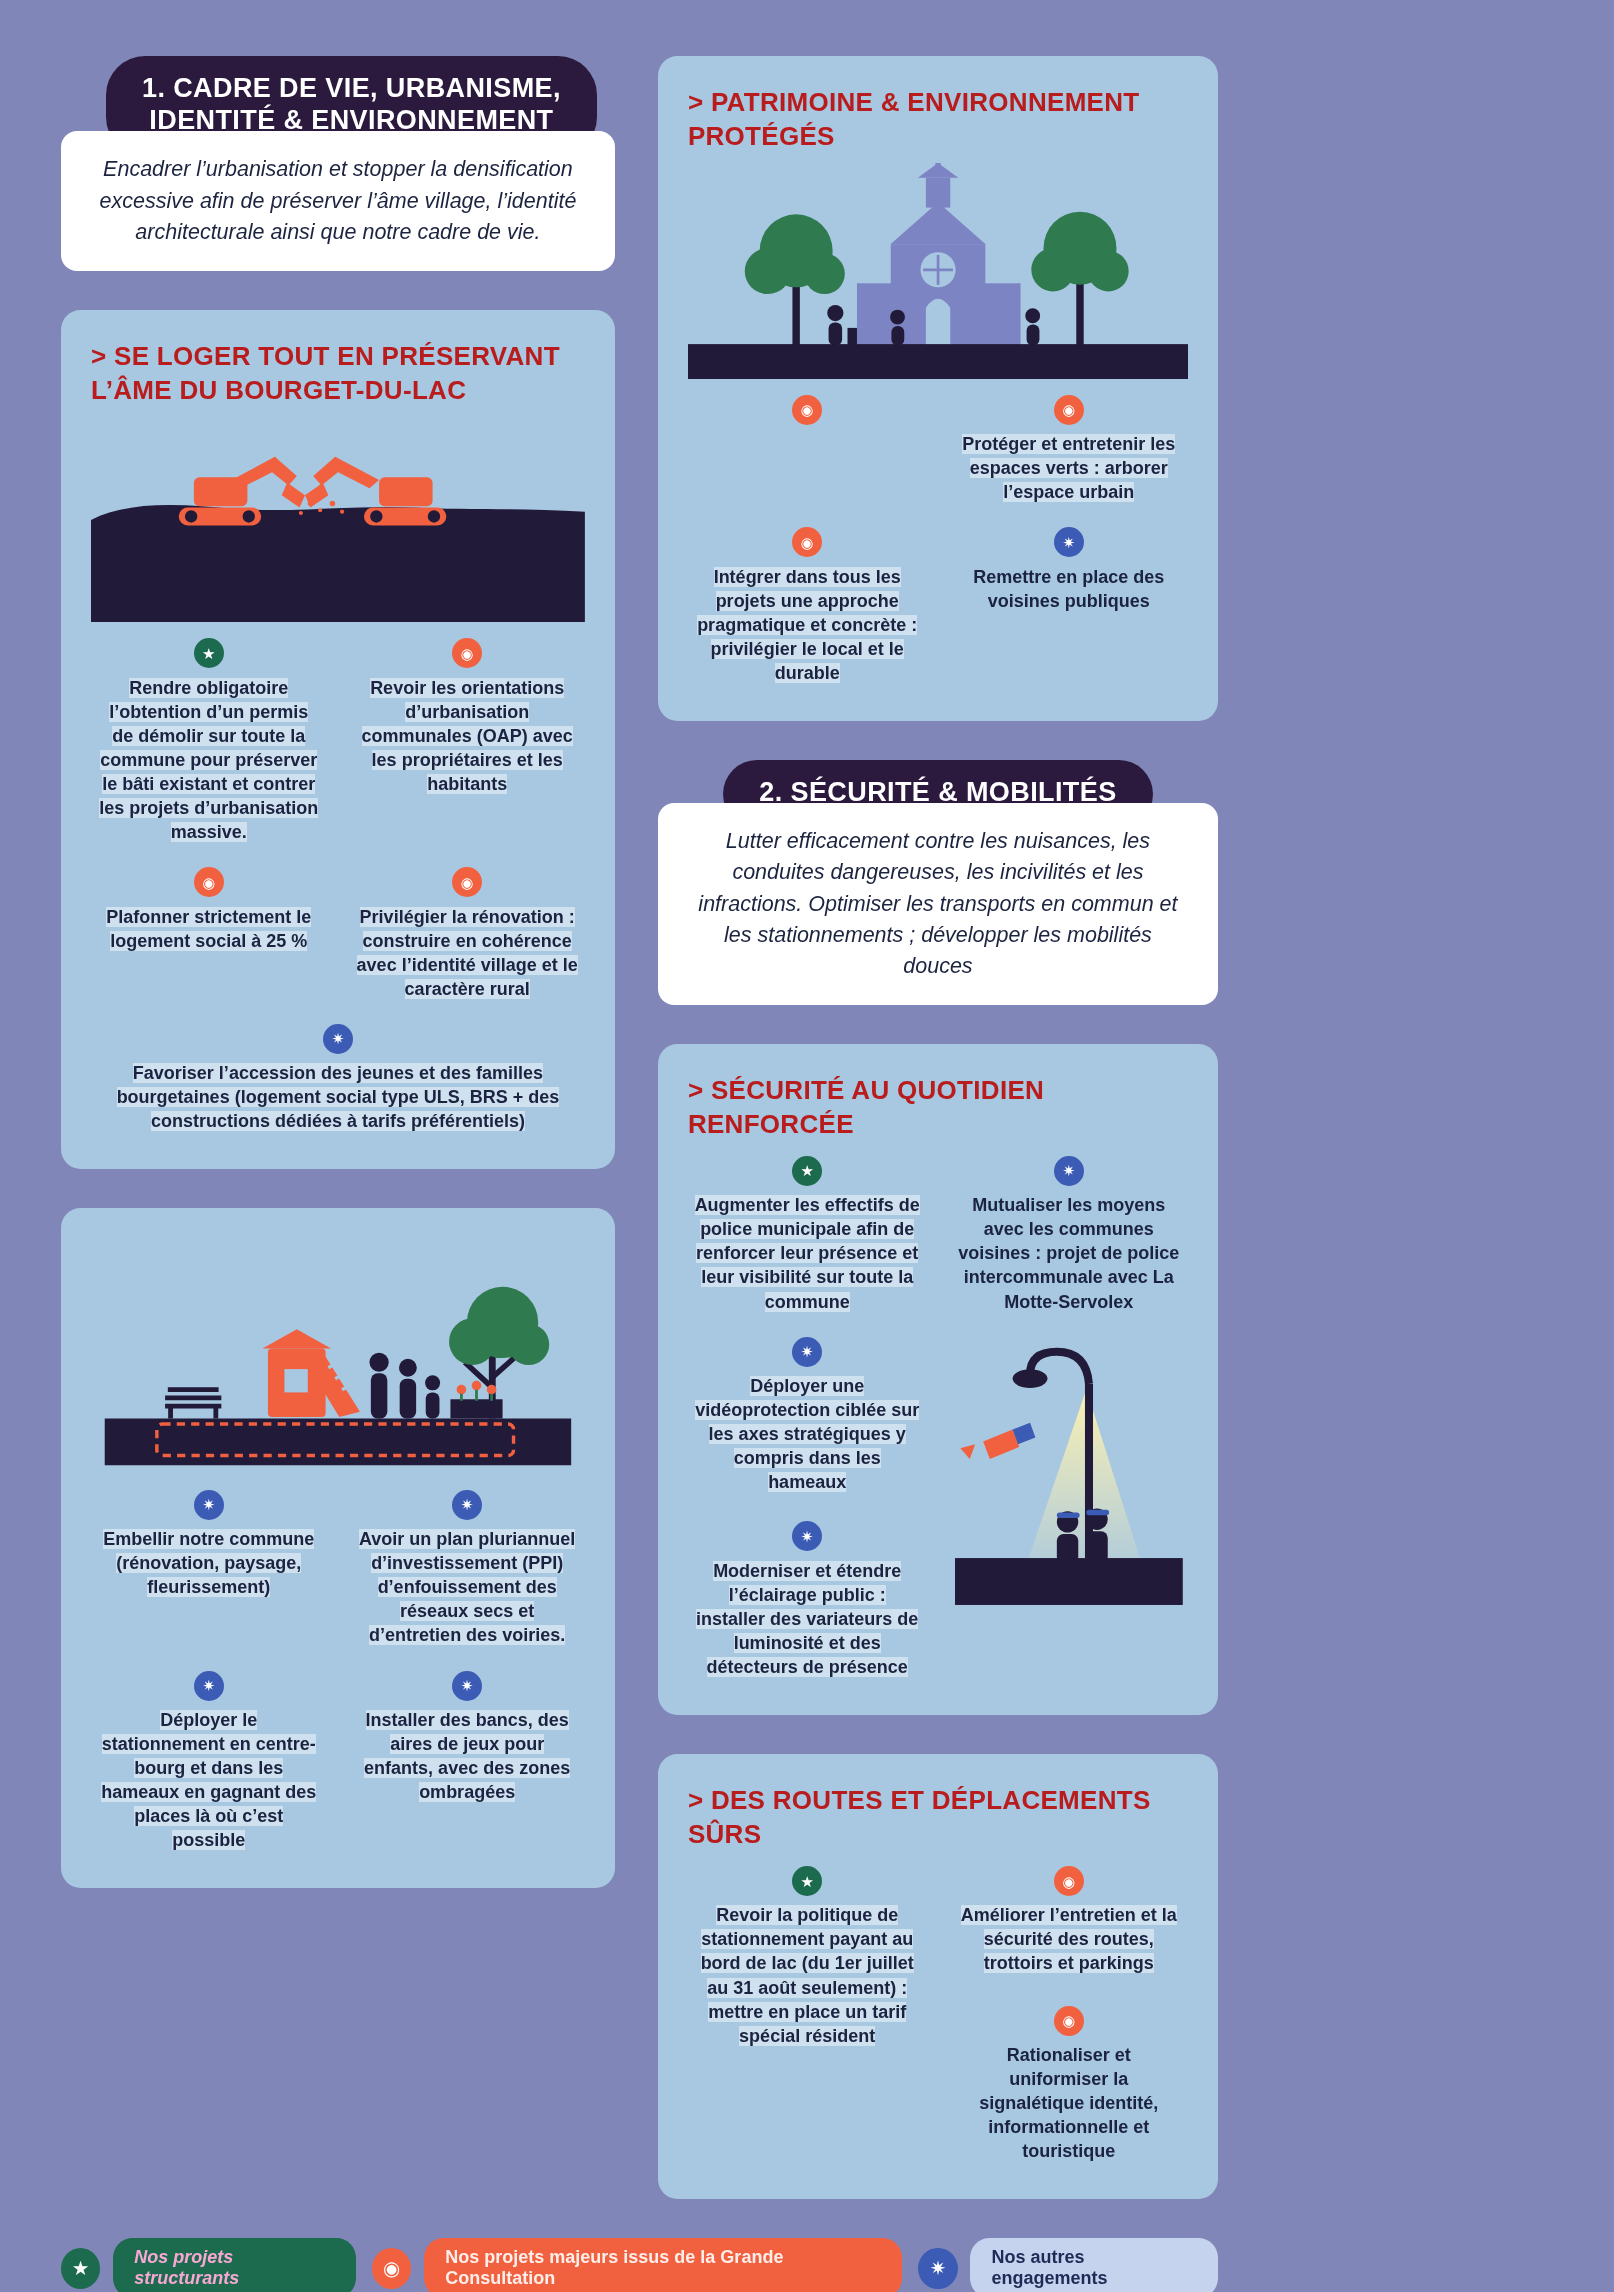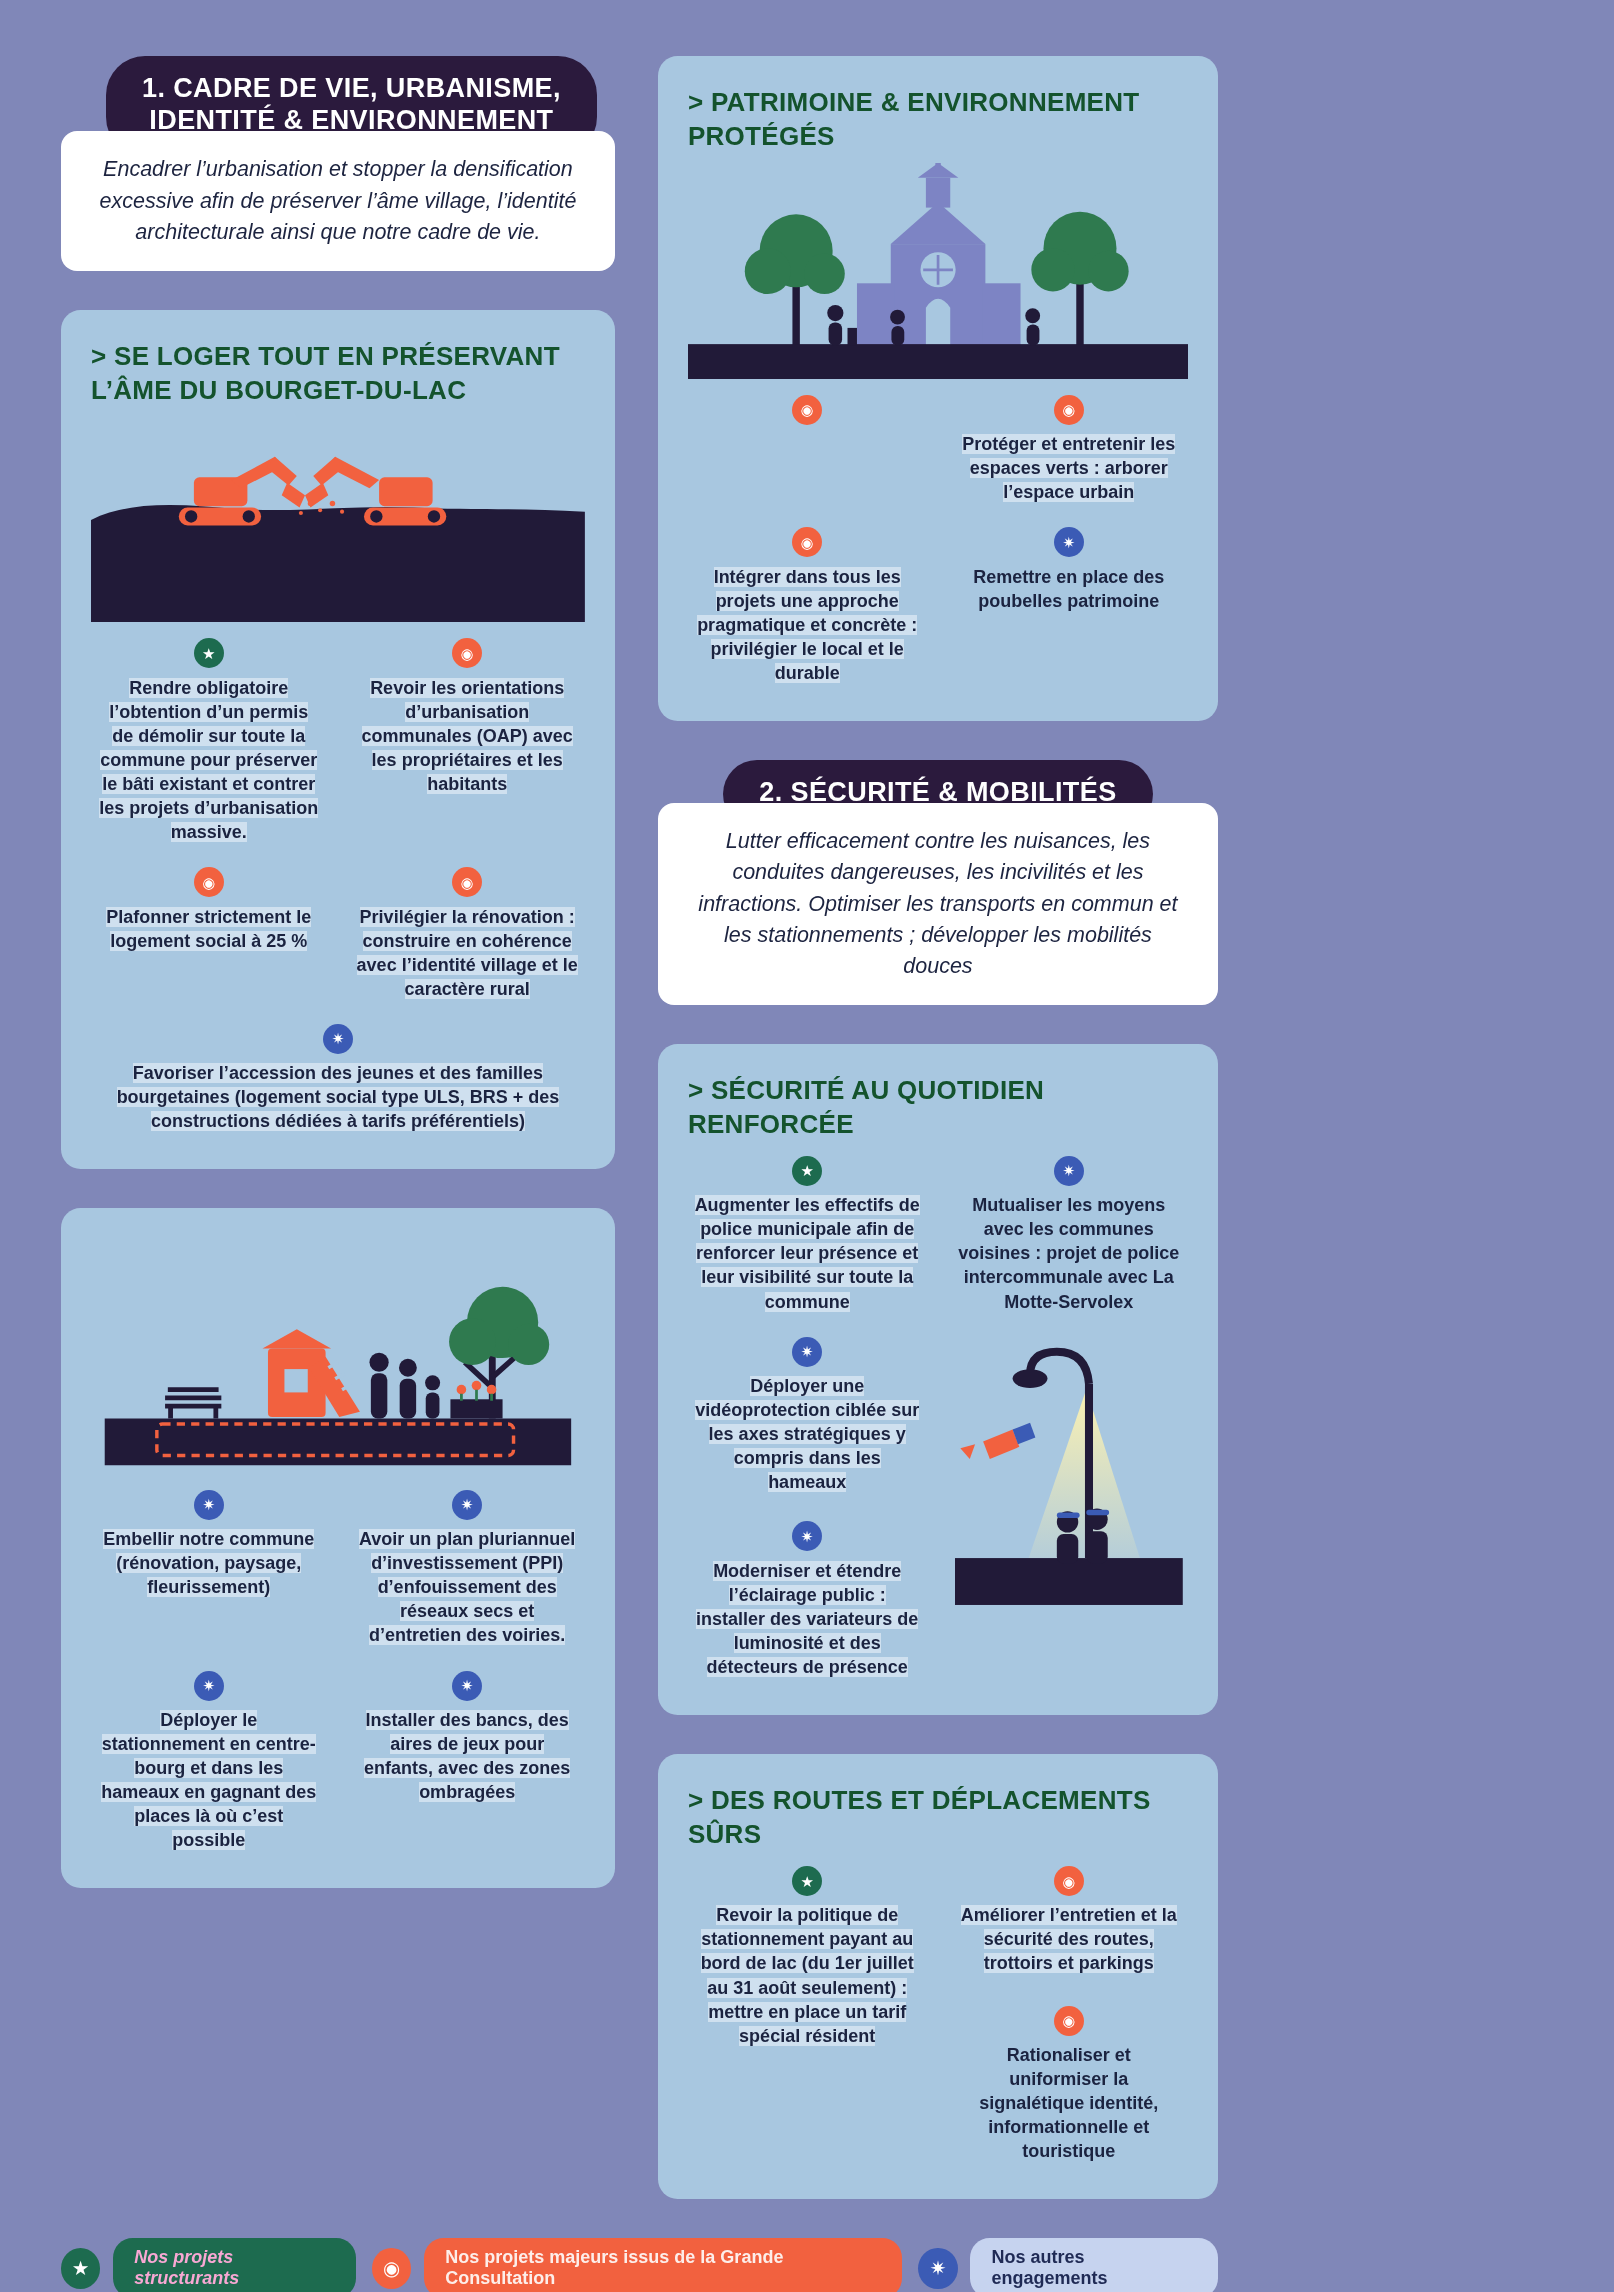--- a/index.html
+++ b/index.html
@@ -55,21 +55,21 @@
     font-style: italic;
   }
   .intro-card.left { text-align: center; }
 
   .panel {
     background: #a8c7e0;
     border-radius: 19.7px;
     padding: 30px 30px 36px 30px;
   }
   .panel-title {
-    color: #14532d;
+    color: #b91c1c;
     font-weight: bold;
     font-size: 26px;
     line-height: 1.3;
     text-transform: uppercase;
     letter-spacing: 0.3px;
     margin-bottom: 5.4px;
   }
 
   
   .illus { width: 100%; display: block; margin: 9px 0 16px 0; }
@@ -345,21 +345,21 @@
           <div class="item">
             <div class="badge orange">◉</div>
             <div class="item-text"><span class="hl">Protéger et entretenir les espaces verts : arborer l’espace urbain</span></div>
           </div>
           <div class="item">
             <div class="badge orange">◉</div>
             <div class="item-text"><span class="hl">Intégrer dans tous les projets une approche pragmatique et concrète : privilégier le local et le durable</span></div>
           </div>
           <div class="item">
             <div class="badge blue">✷</div>
-            <div class="item-text">Remettre en place des poubelles patrimoine</div>
+            <div class="item-text">Remettre en place des voisines publiques</div>
           </div>
         </div>
       </div>
 
       <div>
         <div class="pill-wrap">
           <div class="section-pill">2. Sécurité &amp; mobilités</div>
         </div>
         <div class="intro-card">Lutter efficacement contre les nuisances, les conduites dangereuses, les incivilités et les infractions. Optimiser les transports en commun et les stationnements ; développer les mobilités douces</div>
       </div>

